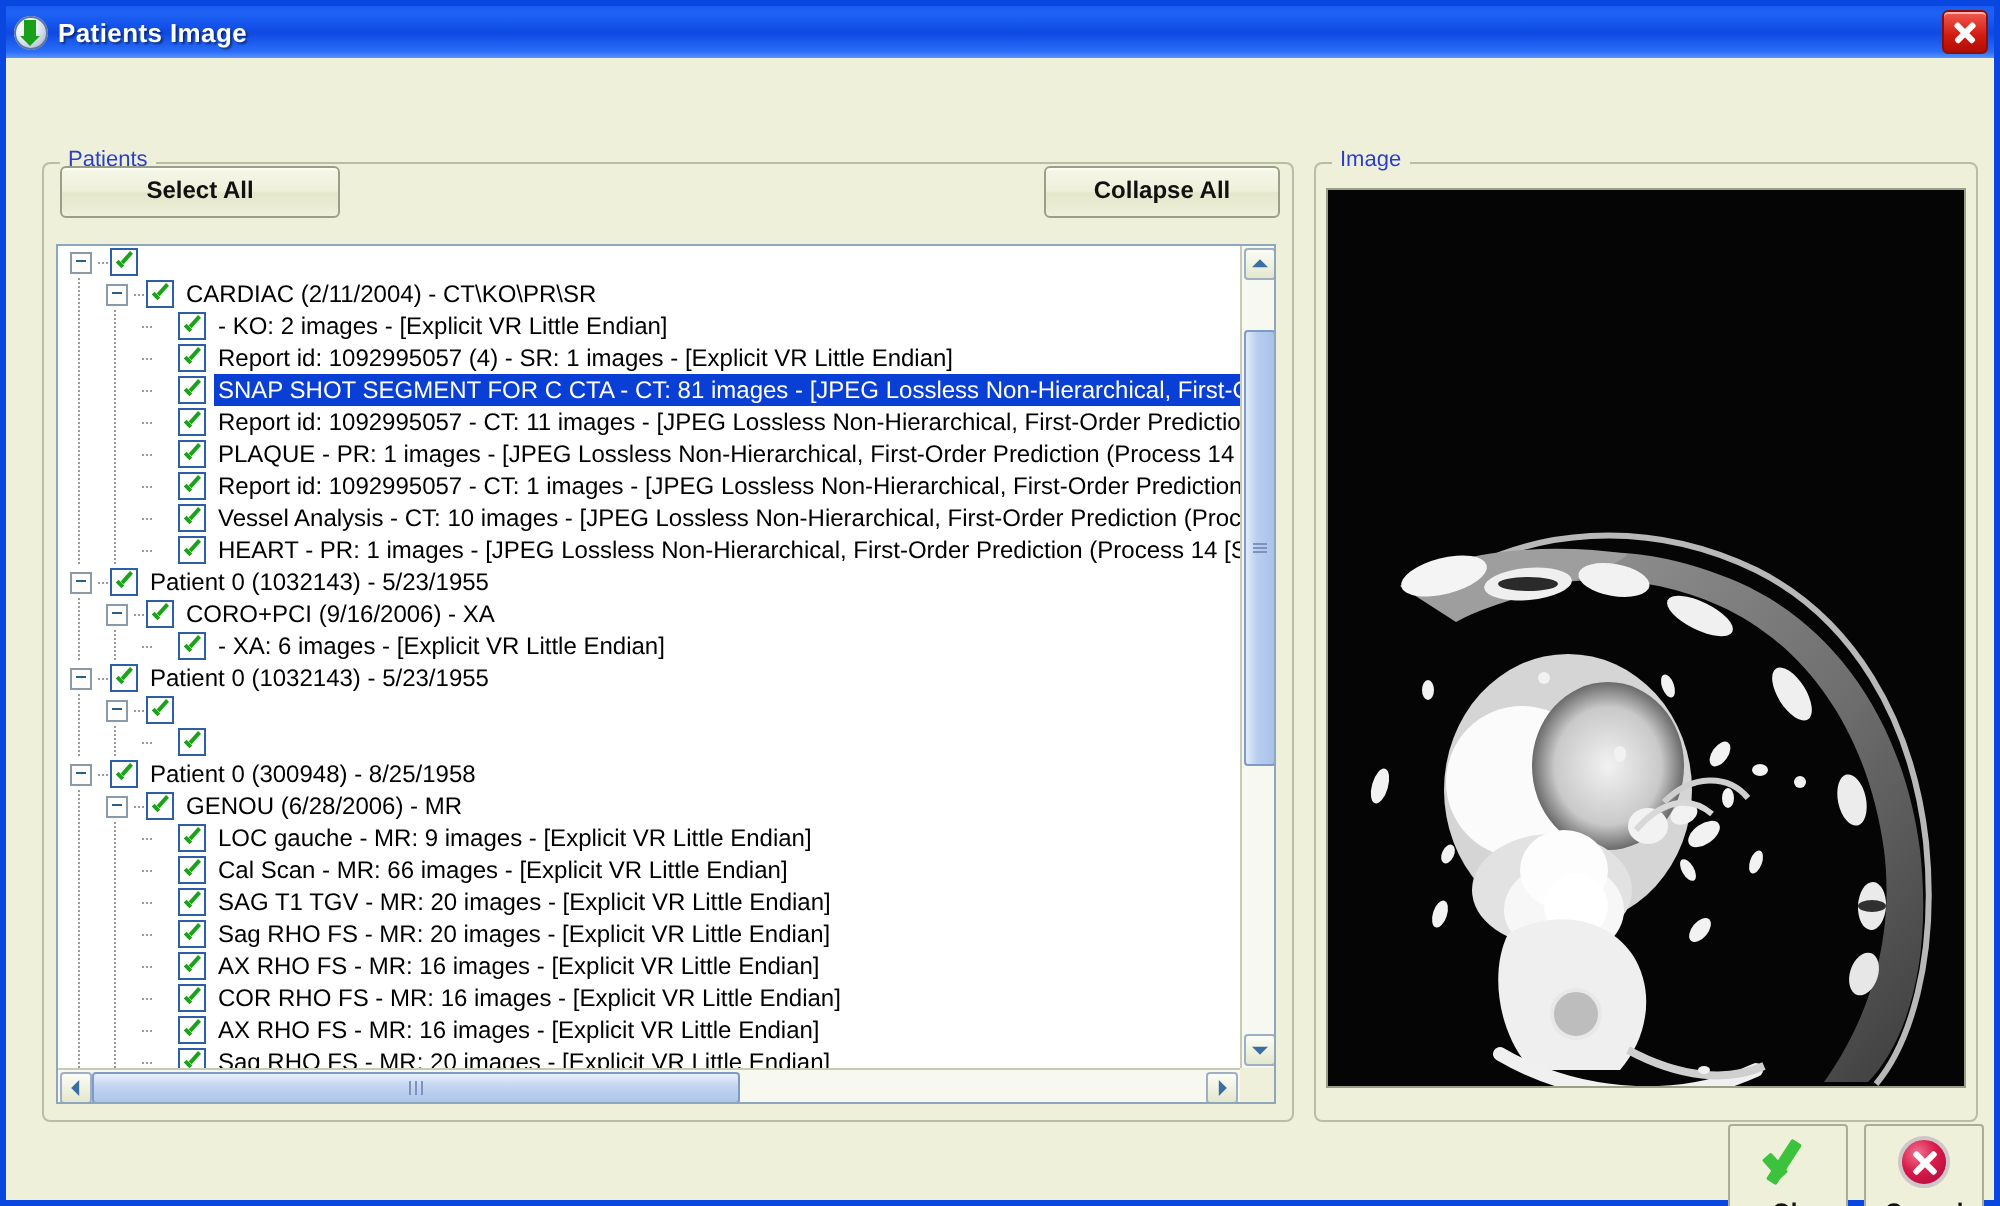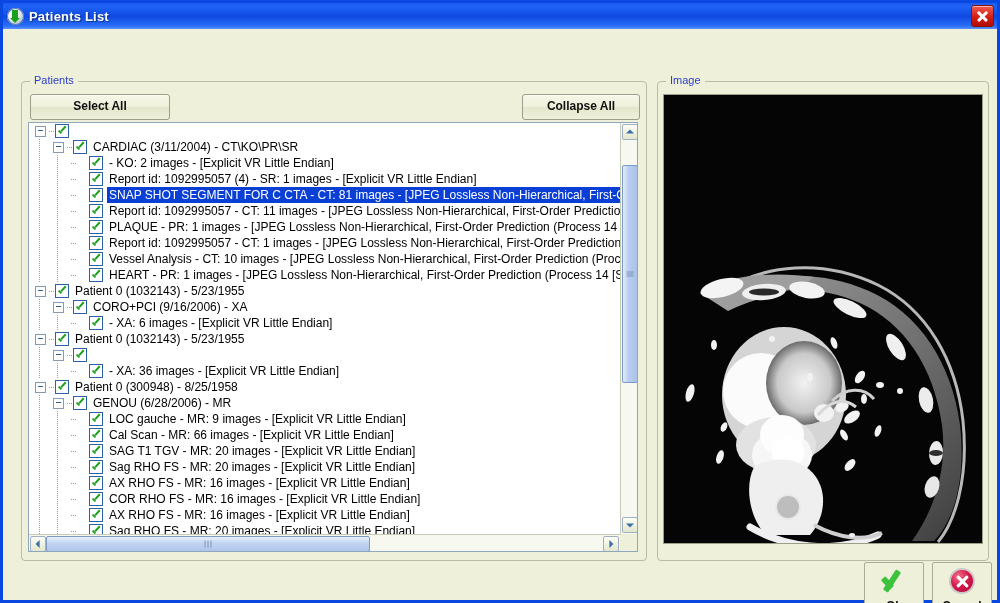--- a/index.html
+++ b/index.html
@@ -73,21 +73,21 @@
   .groupbox > .legend{
     position:absolute;top:-8px;left:8px;
     background:#eef0da;padding:0 4px;
     font-size:11px;color:#2b3ec9;
     white-space:nowrap;
   }
   #patients-group{left:18px;top:52px;width:624px;height:478px;}
   #image-group{left:654px;top:52px;width:330px;height:478px;}
 
   
-  .btnrow{position:absolute;left:5px;top:12px;width:612px;height:28px;}
+  .btnrow{position:absolute;left:5px;top:1px;width:612px;height:28px;}
   .xpbtn{
     position:absolute;top:0;height:24px;
     background:linear-gradient(to bottom,#f6f7e8 0%,#eef0da 48%,#e4e7cb 52%,#eef0da 100%);
     border:1px solid #9aa087;
     border-radius:3px;
     font-family:"Liberation Sans", sans-serif;
     font-size:12px;font-weight:bold;color:#111;
     text-align:center;line-height:22px;
     cursor:pointer;
     box-shadow:inset 0 1px 0 #fcfdf2;
@@ -236,21 +236,21 @@
 </style>
 </head>
 <body>
 
 <div class="window">
 
   <div class="titlebar">
     <div class="app-icon">
         <span class="arrow"></span>
       </div>
-    <div class="title-text">Patients List</div>
+    <div class="title-text">Patients Image</div>
     <div class="close-btn"></div>
   </div>
 
   <div class="body">
 
     <div class="groupbox" id="patients-group">
       <div class="legend">Patients</div>
 
       <div class="btnrow">
         <div class="xpbtn" id="btn-select-all">Select All</div>
@@ -267,21 +267,21 @@
                 <span class="exp-dots"></span>
                 <span class="chk"></span>
               </div>
               <div class="trow">
                 <span class="indent" style="width: 24px;">
                   <span class="guide" style="left: 10px;"></span>
                 </span>
                 <span class="expander"></span>
                 <span class="exp-dots"></span>
                 <span class="chk"></span>
-                <span class="label">CARDIAC (3/11/2004) - CT\KO\PR\SR</span>
+                <span class="label">CARDIAC (2/11/2004) - CT\KO\PR\SR</span>
               </div>
               <div class="trow">
                 <span class="indent" style="width: 42px;">
                   <span class="guide" style="left: 10px;"></span>
                   <span class="guide" style="left: 28px;"></span>
                 </span>
                 <span class="exp-dots" style="width: 18px;"></span>
                 <span class="chk"></span>
                 <span class="label"> - KO: 2 images - [Explicit VR Little Endian]</span>
               </div>
@@ -388,21 +388,20 @@
                 <span class="exp-dots"></span>
                 <span class="chk"></span>
               </div>
               <div class="trow">
                 <span class="indent" style="width: 42px;">
                   <span class="guide" style="left: 10px;"></span>
                   <span class="guide" style="left: 28px;"></span>
                 </span>
                 <span class="exp-dots" style="width: 18px;"></span>
                 <span class="chk"></span>
-                <span class="label"> - XA: 36 images - [Explicit VR Little Endian]</span>
               </div>
               <div class="trow">
                 <span class="indent" style="width: 6px;"></span>
                 <span class="expander"></span>
                 <span class="exp-dots"></span>
                 <span class="chk"></span>
                 <span class="label">Patient 0 (300948) - 8/25/1958</span>
               </div>
               <div class="trow">
                 <span class="indent" style="width: 24px;">

